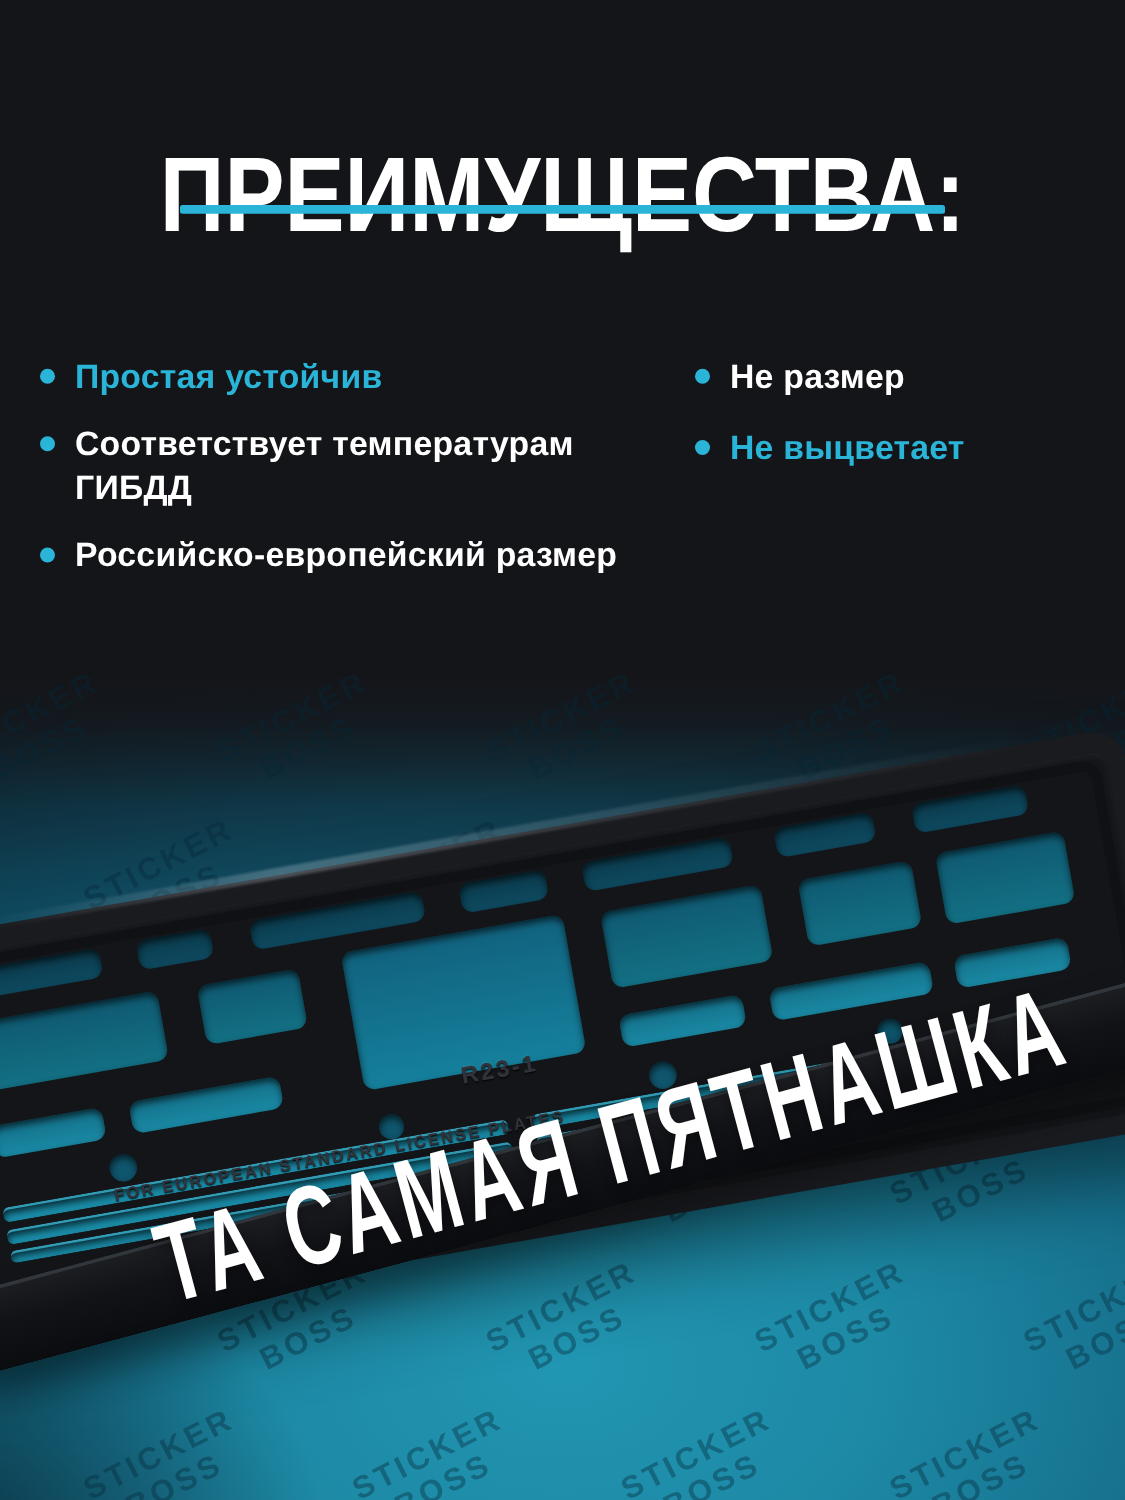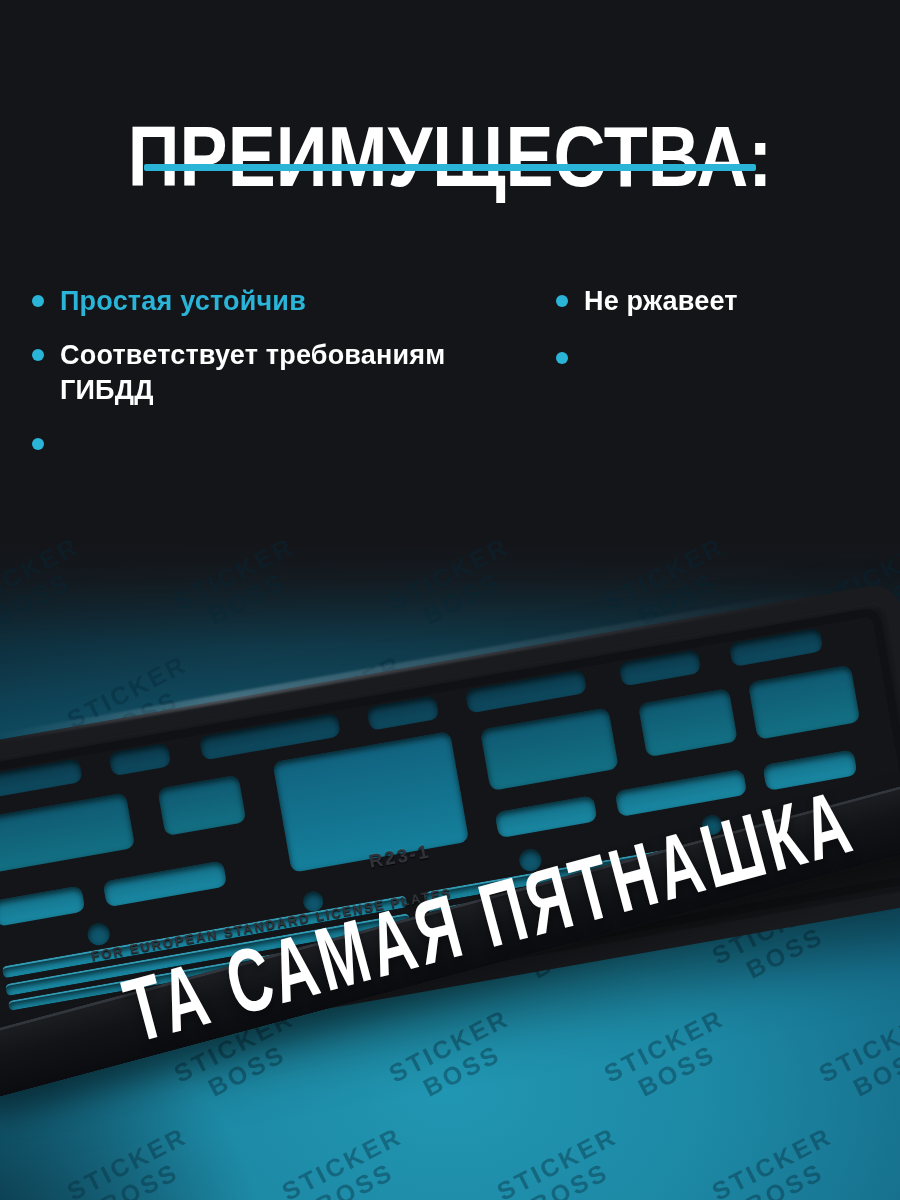--- a/index.html
+++ b/index.html
@@ -103,34 +103,36 @@
 <h1 class="title">ПРЕИМУЩЕСТВА:</h1>
 <div class="title-underline"></div>
 
 <ul class="benefits-col left">
   <li class="benefit">
     <span class="dot"></span>
     <span class="benefit-label cyan">Простая устойчив</span>
   </li>
   <li class="benefit">
     <span class="dot"></span>
-    <span class="benefit-label">Соответствует требованиям ГИБДД</span>
-  </li>
-  <li class="benefit">
-    <span class="dot"></span>
+    <span class="benefit-label">Соответствует температурам ГИБДД</span>
+  </li>
+  <li class="benefit">
+    <span class="dot"></span>
+    <span class="benefit-label">Российско-европейский размер</span>
   </li>
 </ul>
 
 <ul class="benefits-col right">
   <li class="benefit">
     <span class="dot"></span>
-    <span class="benefit-label">Не ржавеет</span>
-  </li>
-  <li class="benefit">
-    <span class="dot"></span>
+    <span class="benefit-label">Не размер</span>
+  </li>
+  <li class="benefit">
+    <span class="dot"></span>
+    <span class="benefit-label cyan">Не выцветает</span>
   </li>
 </ul>
 
 <div class="photo">
   <div style="position:absolute;inset:0;" id="wm-layer">
       <div class="wm" style="left: -40px; top: 18px;">
         <div>STICKER</div>
         <div>BOSS</div>
       </div>
       <div class="wm" style="left: 175px; top: 18px;">

